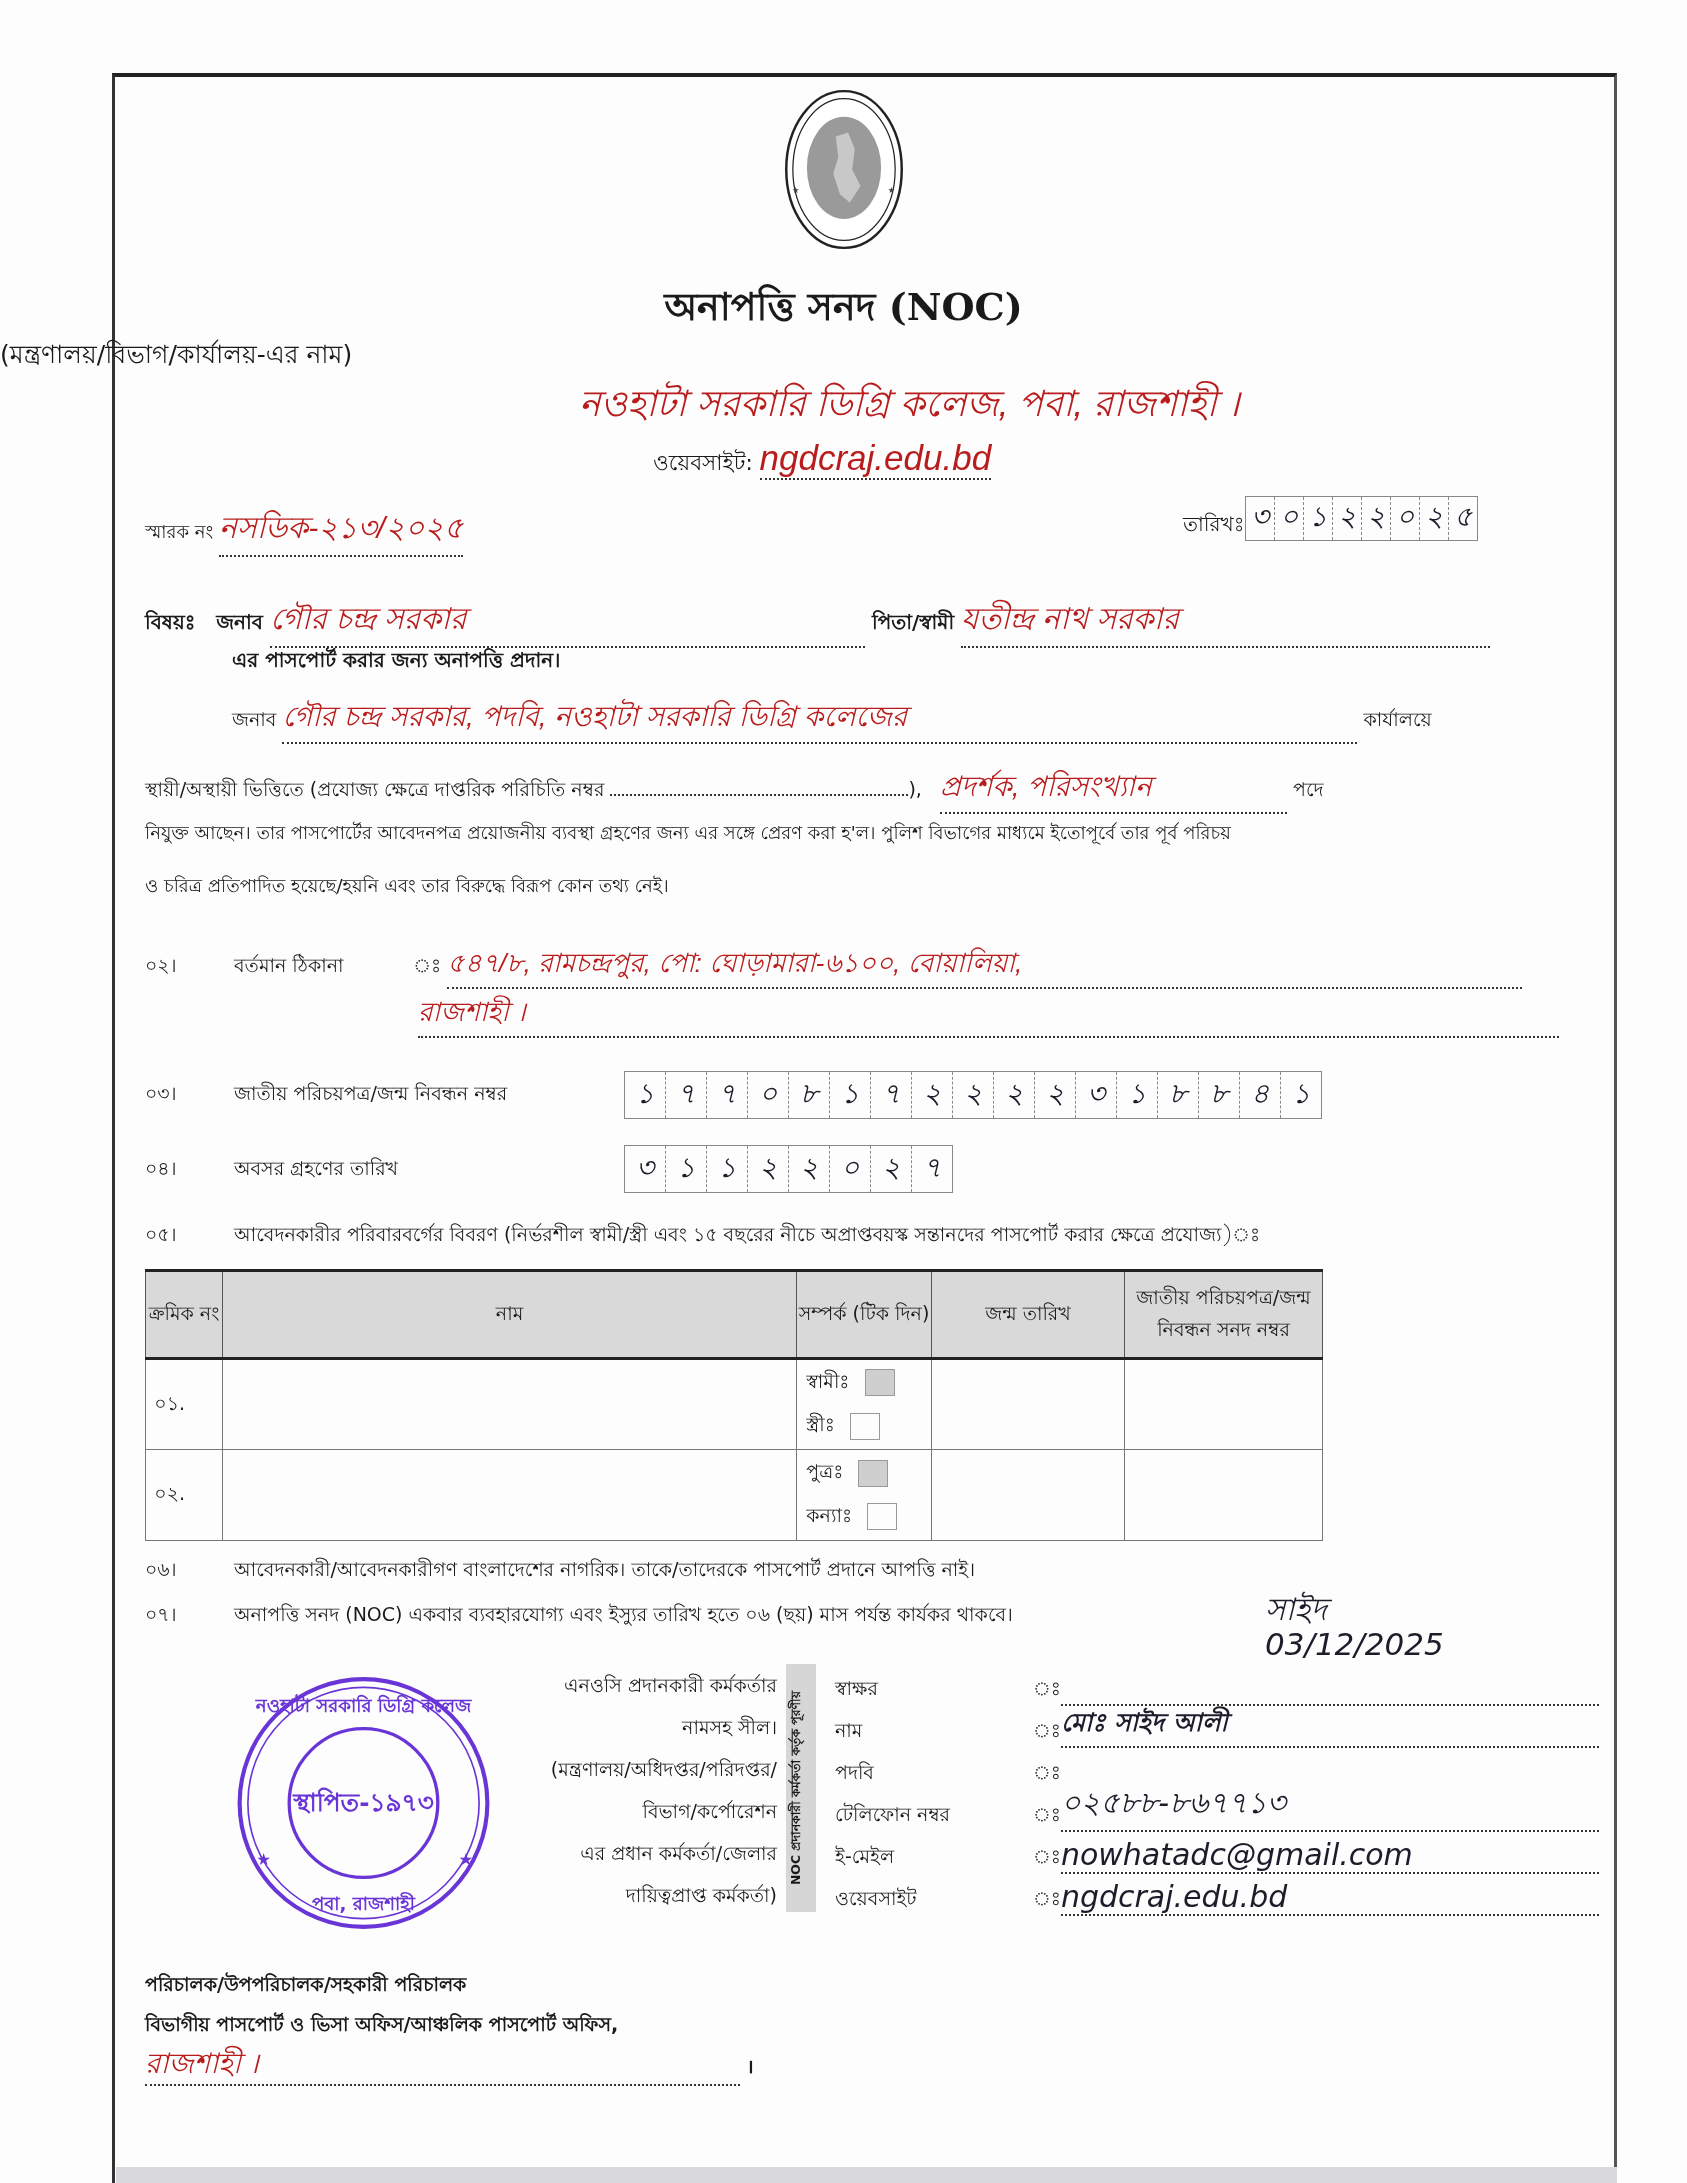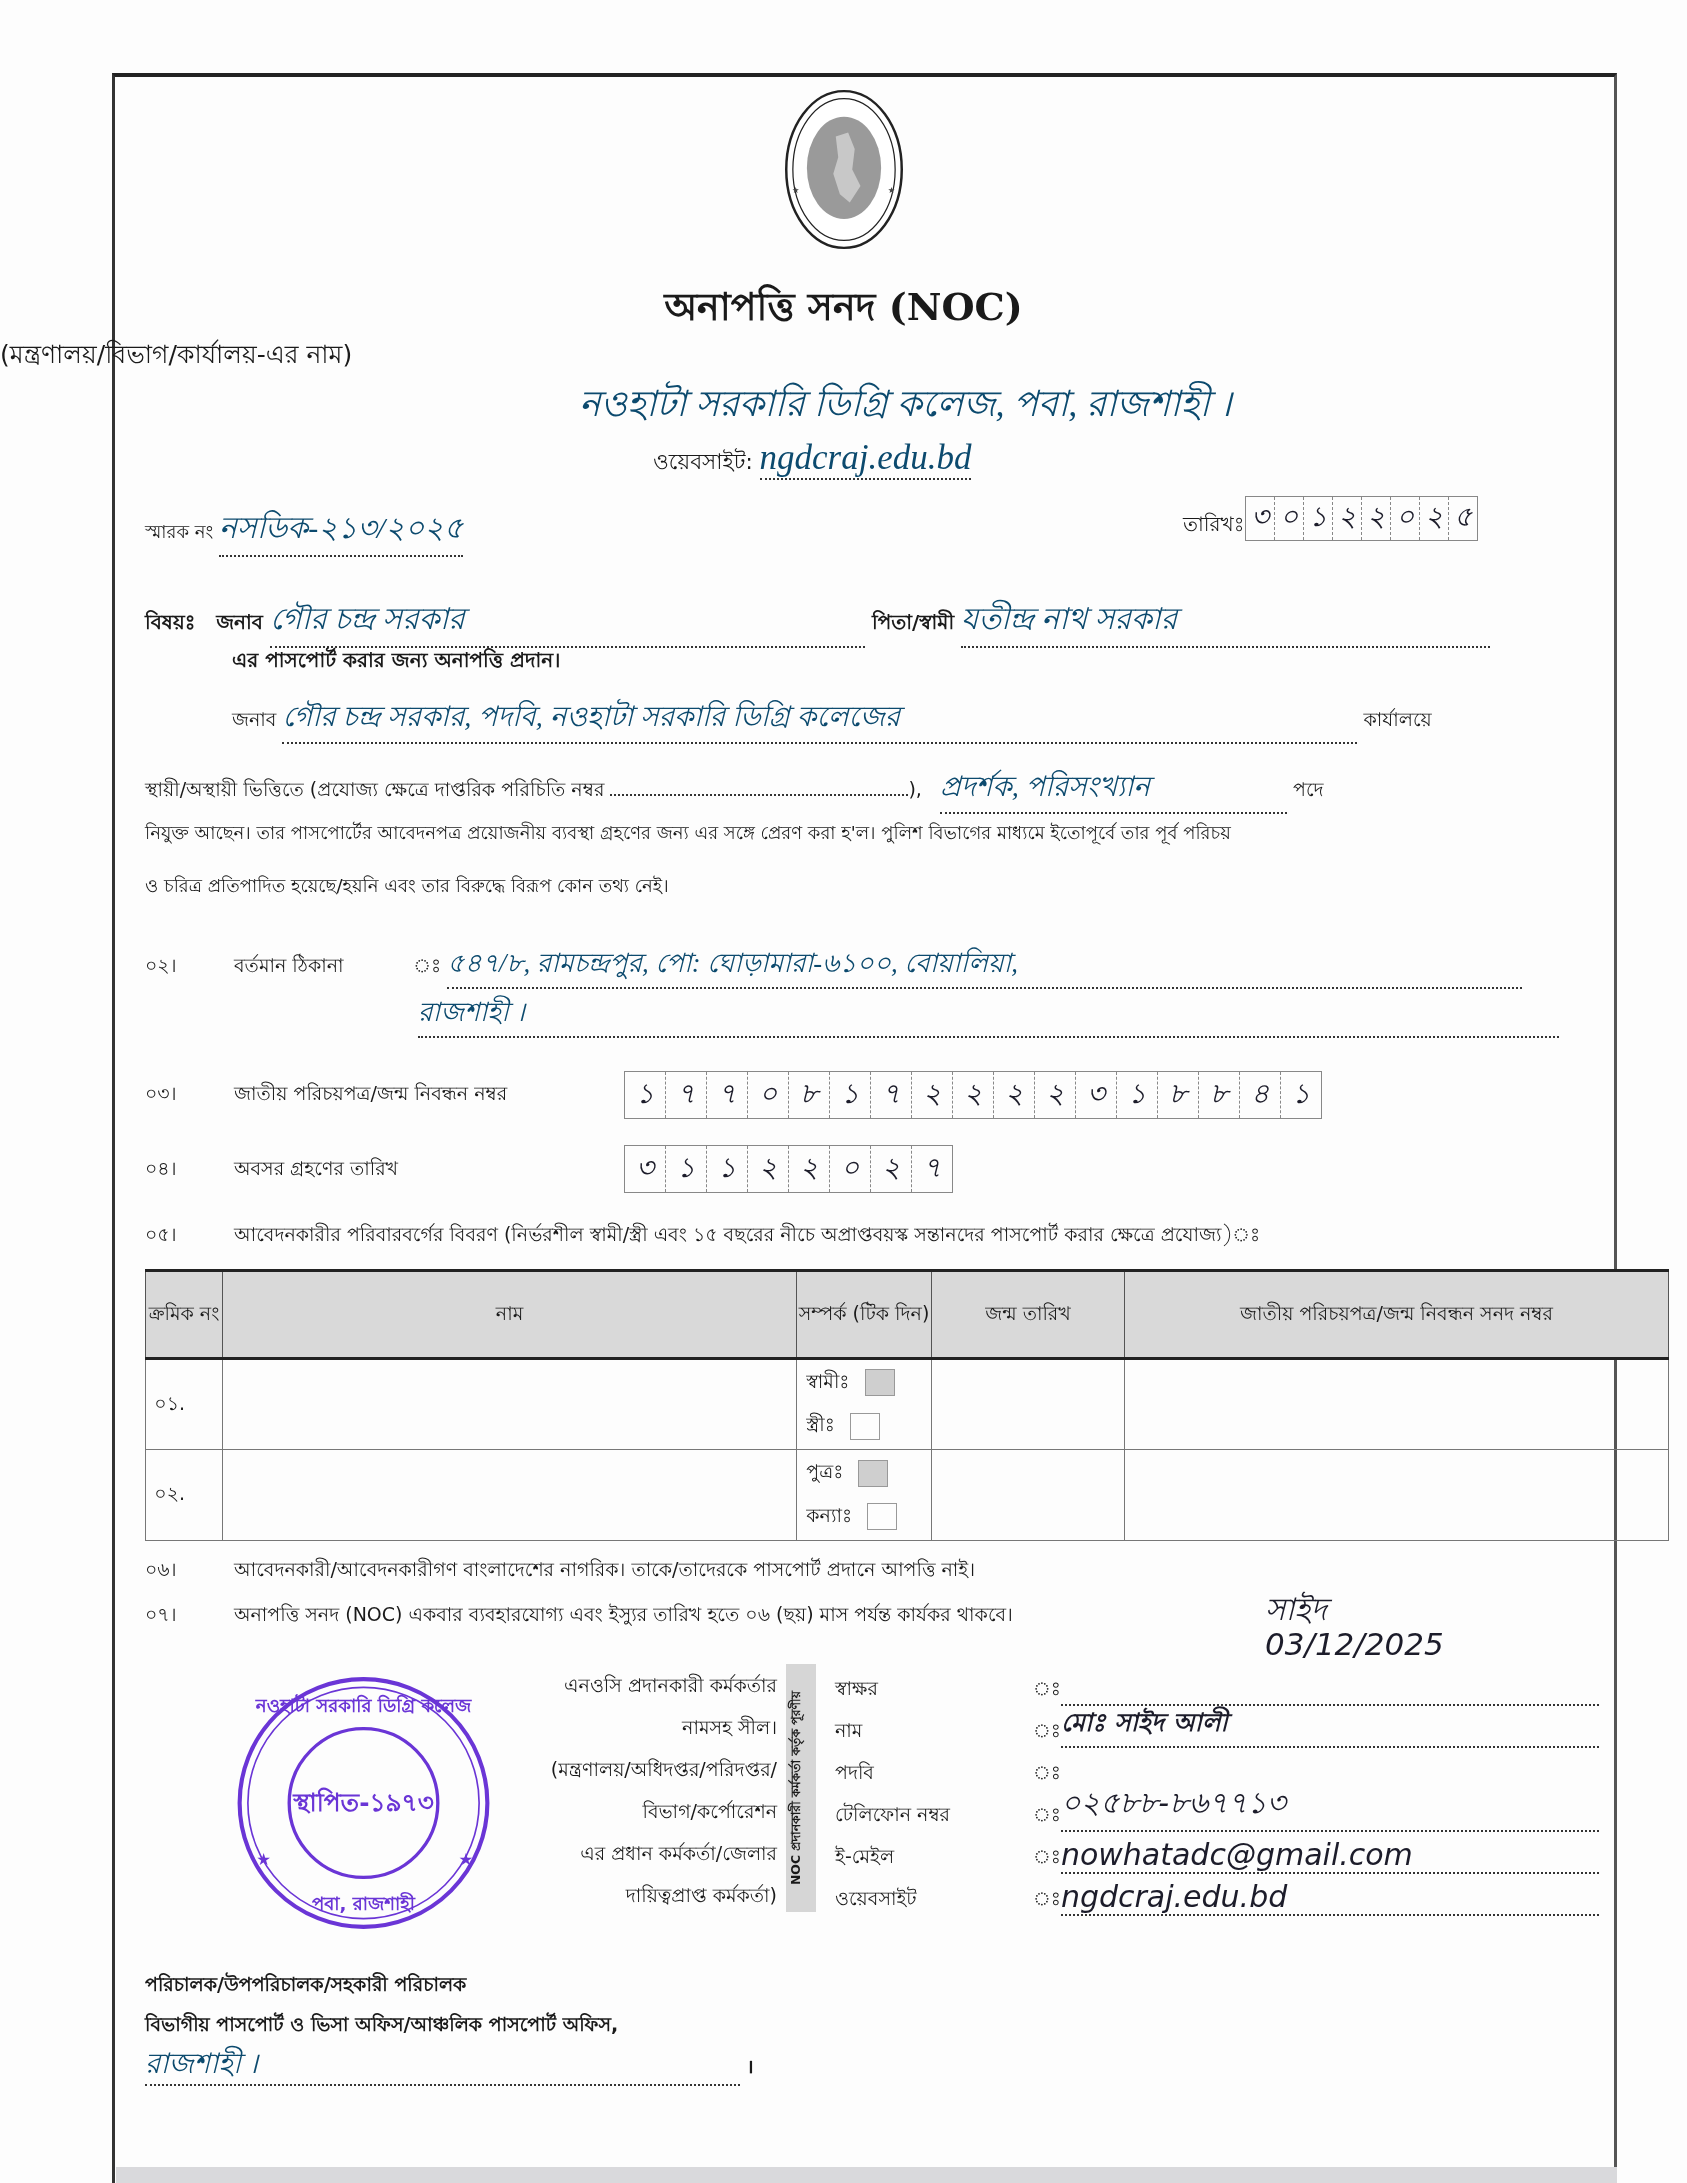--- a/index.html
+++ b/index.html
@@ -4,21 +4,21 @@
 <style>
   html, body { margin:0; padding:0; }
   body { width:1687px; height:2183px; background:#fdfdfd; position:relative; overflow:hidden;
          font-family:"DejaVu Sans", sans-serif; color:#1a1a1a; }
   .page-frame { position:absolute; left:112px; top:73px; width:1505px; height:2167px;
                 border-left:3.3px solid #333; border-right:3.3px solid #555; border-top:4.1px solid #222; box-sizing:border-box; }
   .abs { position:absolute; }
   .seal { left:782px; top:87px; width:124px; height:165px; }
   .title { left:0; width:1687px; top:277px; text-align:center; font-family:"DejaVu Serif", serif; font-weight:bold; font-size:38px; }
   .subtitle { left:0; width:1687px; top:335px; text-align:left; font-size:25px; }
-  .hw { font-family:Liberation Serif, serif; color:#0c4a6e; font-style:italic; }
+  .hw { font-family:Liberation Sans, sans-serif; color:#b91c1c; font-style:italic; }
   .office-line { left:579px; top:376px; font-size:36px; }
   .website-line { left:653px; top:438px; font-size:21.5px; }
   .website-line .hw { font-size:35px; }
   .dots { border-bottom:2.5px dotted #333; display:inline-block; }
   .memo { left:145px; top:504px; font-size:18px; }
   .memo .hw { font-size:30px; }
   .date-label { left:1183px; top:509px; font-size:20px; }
   .boxes { display:flex; border:0.8px solid #888; }
   .boxes .cell { width:28px; height:43px; border-right:0.8px dashed #888; display:flex; align-items:center; justify-content:center;
                  font-size:28px; font-style:italic; color:#1c1c2a; }
@@ -28,21 +28,21 @@
   .subject .hw { font-size:30px; font-weight:normal; }
   .subject-line2 { left:232px; top:645px; font-size:20px; font-weight:bold; }
   .para { left:145px; font-size:19px; width:1431px; }
   .para .hw { font-size:28px; }
   .sec { left:145px; font-size:19px; }
   .sec-num { display:inline-block; width:83px; }
   .nid-boxes { left:624px; top:1071px; }
   .nid-boxes .cell { width:40px; height:46px; }
   .ret-boxes { left:624px; top:1145px; }
   .ret-boxes .cell { width:40px; height:46px; }
-  table.family { position:absolute; left:145px; top:1269px; width:1524px; border-collapse:collapse; font-size:19px; }
+  table.family { position:absolute; left:145px; top:1269px; width:1178px; border-collapse:collapse; font-size:19px; }
   table.family th { background:#d9d9d9; border:0.8px solid #555; height:83px; font-weight:normal; }
   table.family thead tr { border-top:3.3px solid #222; border-bottom:3.3px solid #222; }
   table.family td { border:0.8px solid #777; height:83px; vertical-align:middle; }
   .rel { display:flex; flex-direction:column; gap:11.6px; padding-left:8.3px; }
   .rel-item { display:flex; align-items:center; gap:15px; }
   .chk { width:28px; height:25px; border:0.8px solid #999; display:inline-block; }
   .chk.shaded { background:#cfcfcf; }
   .vlabel { position:absolute; left:786px; top:1664px; width:30px; height:248px; background:#d6d6d6;
             writing-mode:vertical-rl; transform:rotate(180deg); font-size:12.4px; text-align:center; font-weight:bold; }
   .sign-fields { position:absolute; left:835px; top:1664px; font-size:19px; }

